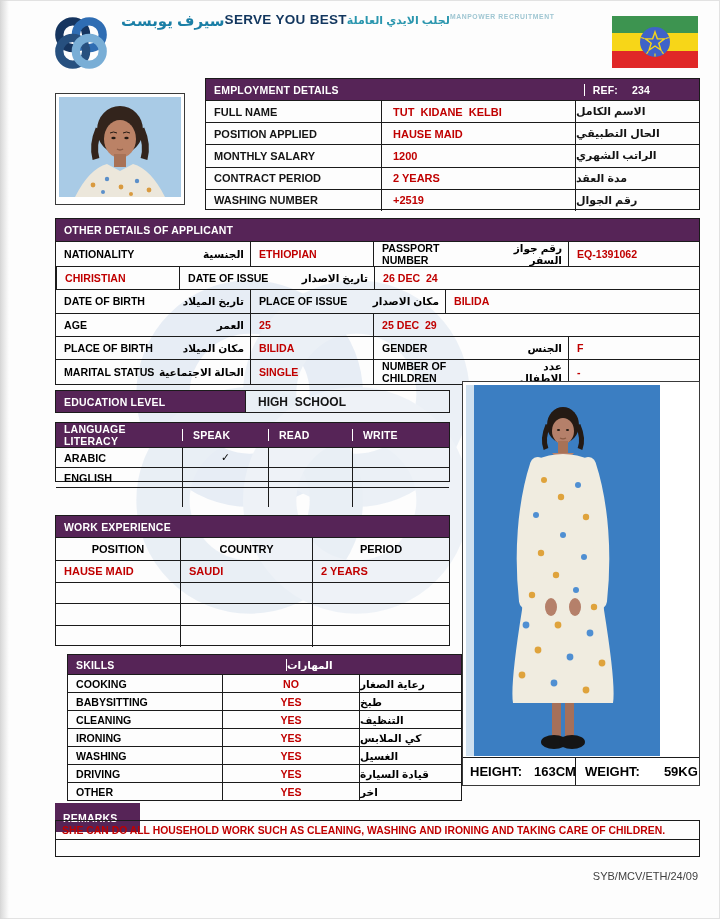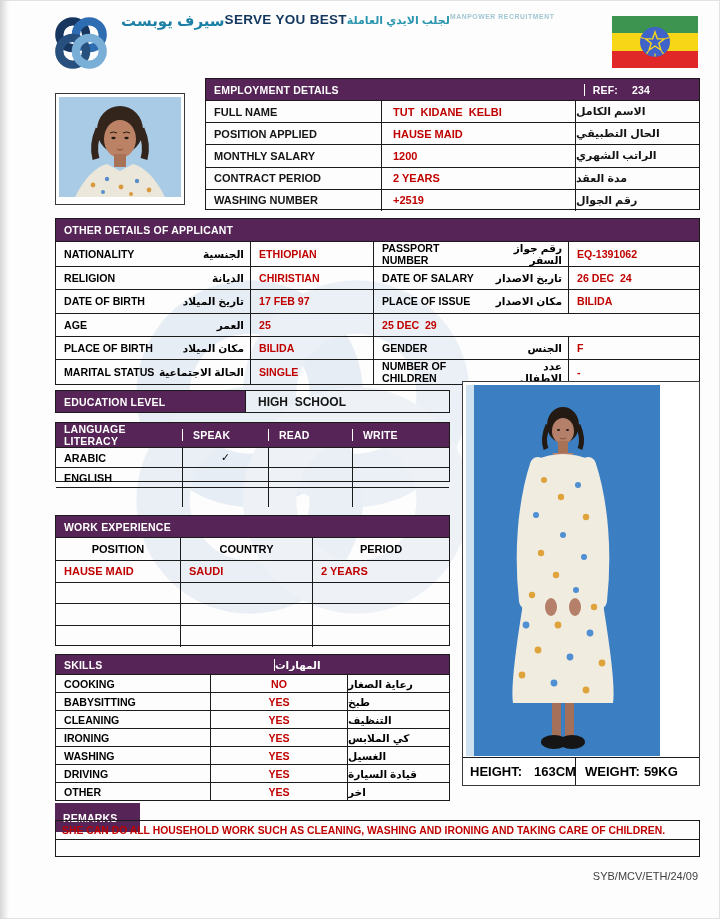--- a/index.html
+++ b/index.html
@@ -90,38 +90,38 @@
   #work-table .colrow { height:23px; border-top:1px solid #1b1b1b; font-size:11px; font-weight:bold; }
   .wc1 { width:124px; justify-content:center; }
   .wc2 { width:132px; border-left:1px solid #1b1b1b; justify-content:center; }
   .wc3 { width:137px; border-left:1px solid #1b1b1b; justify-content:center; }
   #work-table .brow { height:21.7px; border-top:1px solid #1b1b1b; font-size:11px; font-weight:bold; }
   .wd1 { width:124px; padding-left:8px; color:#c00000; }
   .wd2 { width:132px; border-left:1px solid #1b1b1b; padding-left:8px; color:#c00000; }
   .wd3 { width:137px; border-left:1px solid #1b1b1b; padding-left:8px; color:#c00000; }
 
   
-  #skills-table { left:55px; top:654px; width:395px; height:147px; }
+  #skills-table { left:67px; top:654px; width:395px; height:147px; }
   #skills-table .hrow { height:19px; }
   #skills-table .hc1 { width:218px; padding-left:8px; }
   #skills-table .hc2 { width:175px; border-left:1px solid #fff; justify-content:flex-end; padding-right:8px; }
   #skills-body { height:126px; display:grid; grid-template-rows:repeat(7,1fr); }
   .srow { display:flex; border-top:1px solid #1b1b1b; font-size:10.6px; font-weight:bold; }
   .sc1 { width:154px; padding-left:8px; }
   .sc2 { width:137px; border-left:1px solid #1b1b1b; justify-content:center; color:#c00000; }
   .sc3 { width:102px; border-left:1px solid #1b1b1b; justify-content:flex-end; padding-right:8px; }
 
   
   #fullbody-box { left:462px; top:381px; width:238px; height:405px; border:1px solid #3a3a3a;
                   background:#fff; z-index:1; position:absolute; }
   #fullbody-box svg { position:absolute; left:3px; top:3px; }
   #hw-row { position:absolute; left:0; right:0; bottom:0; height:28px; border-top:1px solid #1b1b1b;
             display:flex; background:#fff; font-size:13px; font-weight:bold; }
   #hw-row .hw1 { width:113px; border-right:1px solid #1b1b1b; padding-left:7px; gap:12px; }
-  #hw-row .hw2 { flex:1; padding-left:9px; gap:4px; }
+  #hw-row .hw2 { flex:1; padding-left:9px; gap:24px; }
 
   
   #remarks-hdr { left:55px; top:803px; width:85px; height:29px; padding-left:8px; position:absolute; z-index:1; }
   #remarks-text { left:55px; top:820px; width:645px; height:20px; border:1px solid #1b1b1b;
                   display:flex; align-items:center; padding-left:6px; font-size:10.4px;
                   font-weight:bold; color:#c00000; position:absolute; z-index:1; background:transparent; }
   #remarks-empty { left:55px; top:839px; width:645px; height:18px; border:1px solid #1b1b1b;
                    border-top:none; position:absolute; z-index:1; }
 
   
@@ -245,37 +245,32 @@
           <span class="ar">الجنسية</span>
         </div>
         <div class="cell oc2">ETHIOPIAN</div>
         <div class="cell oc3">
           <span>PASSPORT NUMBER</span>
           <span class="ar">رقم جواز السفر</span>
         </div>
         <div class="cell oc4">EQ-1391062</div>
       </div>
       <div class="orow">
-        <div class="cell oc1">
-          <span>RELIGION</span>
-          <span class="ar">الديانة</span>
-        </div>
         <div class="cell oc2">CHIRISTIAN</div>
         <div class="cell oc3">
-          <span>DATE OF SALARY</span>
+          <span>DATE OF ISSUE</span>
           <span class="ar">تاريخ الاصدار</span>
         </div>
         <div class="cell oc4">26 DEC  24</div>
       </div>
       <div class="orow">
         <div class="cell oc1">
           <span>DATE OF BIRTH</span>
           <span class="ar">تاريخ الميلاد</span>
         </div>
-        <div class="cell oc2">17 FEB 97</div>
         <div class="cell oc3">
           <span>PLACE OF ISSUE</span>
           <span class="ar">مكان الاصدار</span>
         </div>
         <div class="cell oc4">BILIDA</div>
       </div>
       <div class="orow">
         <div class="cell oc1">
           <span>AGE</span>
           <span class="ar">العمر</span>

